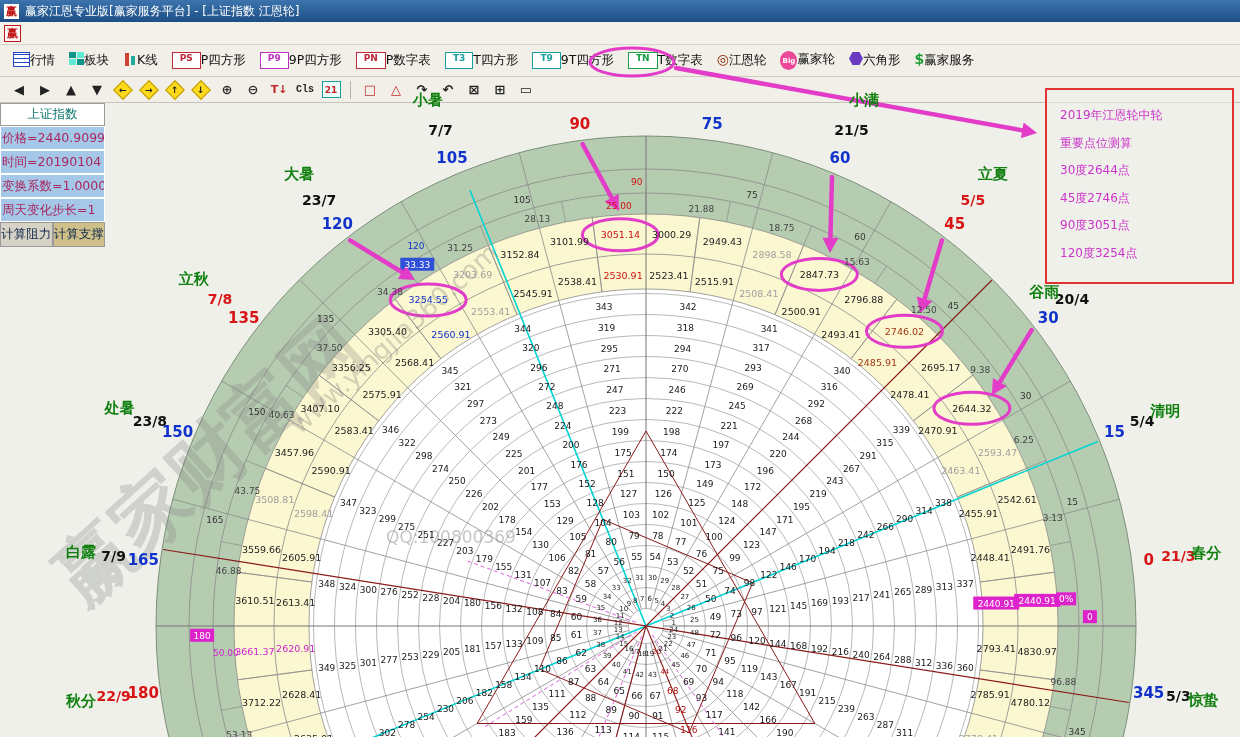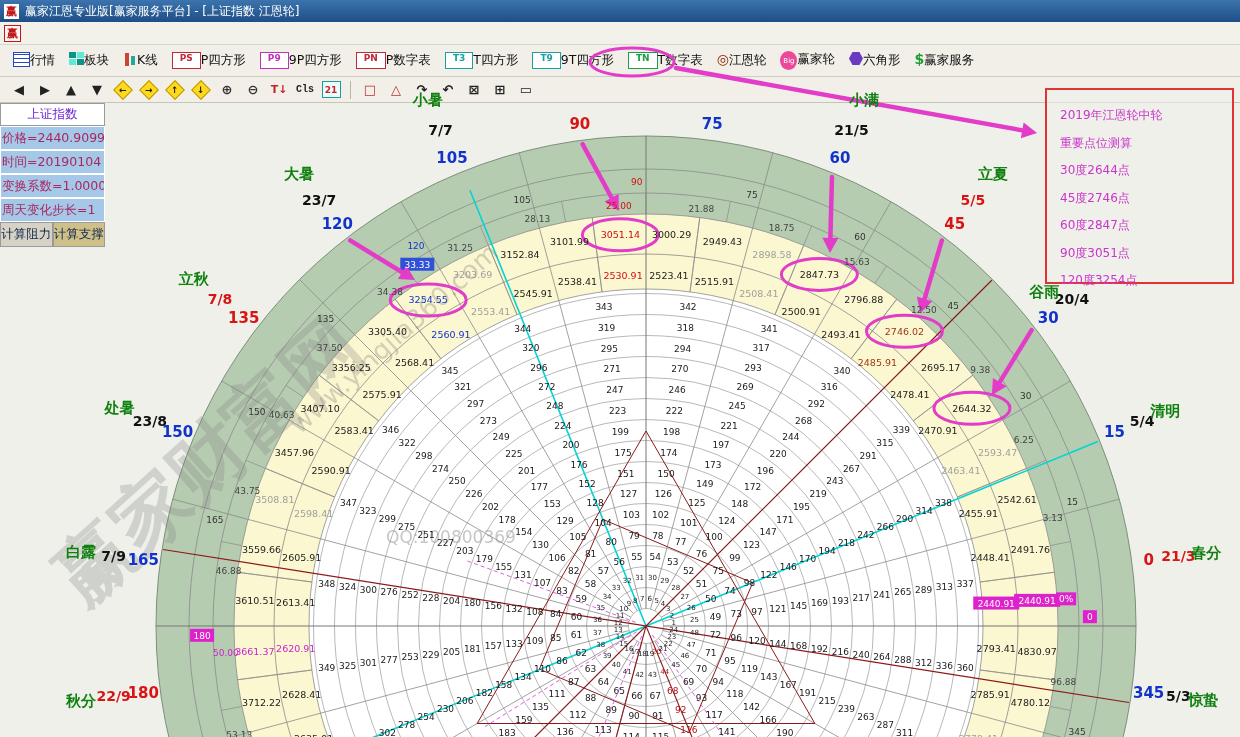--- a/index.html
+++ b/index.html
@@ -38,27 +38,27 @@
       linear-gradient(#0d9488,#0d9488) 8px 7px/7px 6px no-repeat,
       linear-gradient(#5eead4,#5eead4) 8px 0/7px 6px no-repeat,
       linear-gradient(#5eead4,#5eead4) 0 7px/7px 6px no-repeat;}
   .icon-kline{width:14px;height:15px;
     background:linear-gradient(#c43,#c43) 2px 1px/4px 13px no-repeat,
       linear-gradient(#2a9,#2a9) 8px 4px/4px 9px no-repeat;}
   .icon-letter{font-size:9px;font-weight:bold;border:1px solid;padding:0 7px;
     line-height:11px;background:#fff;}
   .icon-ring{font-size:14px;line-height:14px;font-weight:bold;}
   .icon-big{width:17px;height:19px;border-radius:50%;background:#ec4899;color:#fff;
-    font-size:7px;display:flex;align-items:center;justify-content:center;font-weight:normal;}
+    font-size:7px;display:flex;align-items:center;justify-content:center;font-weight:bold;}
   .icon-hex{width:14px;height:13px;background:#6a3bc0;
     clip-path:polygon(25% 0,75% 0,100% 50%,75% 100%,25% 100%,0 50%);}
   .icon-dollar{color:#1a9e33;font-weight:bold;font-size:14px;line-height:14px;}
   .chart{position:absolute;top:103px;left:0;width:1240px;height:634px;background:#eef0e9;}
   .info-panel{position:absolute;top:103px;left:0;width:105px;z-index:20;font-size:12.5px;}
-  .ip-title{background:#fff;border:1px solid #9a9a9a;text-align:center;color:#6d28d9;
+  .ip-title{background:#fff;border:1px solid #9a9a9a;text-align:center;color:#0f766e;
     padding:2px 0;}
   .ip-row{background:#a6c8e8;border:1px solid #fff;color:#a82860;padding:2.5px 1px;
     white-space:nowrap;overflow:hidden;}
   .ip-buttons{display:flex;}
   .ip-btn{flex:1;text-align:center;padding:3px 0;color:#12284a;background:#d6d2c6;
     border:1px solid #9a9a9a;}
   .ip-btn.active{background:#cfc08a;}
   .anno-box{position:absolute;left:1045px;top:88px;width:189px;height:196px;
     border:2px solid #e03333;z-index:20;color:#cc33cc;font-size:12px;line-height:27.5px;
     padding:12px 0 0 13px;box-sizing:border-box;background:rgba(238,240,233,.6);}
@@ -187,21 +187,20 @@
       <div class="ip-btn">计算阻力</div>
       <div class="ip-btn active">计算支撑</div>
     </div>
 </div>
 
 <div class="anno-box" style="border-color: rgb(224, 51, 51); color: rgb(204, 51, 204);">
     <div>2019年江恩轮中轮</div>
     <div>重要点位测算</div>
     <div>30度2644点</div>
     <div>45度2746点</div>
-    <div>60度2847点</div>
     <div>90度3051点</div>
     <div>120度3254点</div>
   </div>
 
 <svg id="scene" width="1240" height="737" viewBox="0 0 1240 737">
     <g>
       <circle cx="646" cy="626" r="490" fill="#b6ccb0" stroke="#7d8f7b" stroke-width="1"></circle>
       <circle cx="646" cy="626" r="457" fill="none" stroke="#8a8a8a" stroke-width="0.8"></circle>
       <circle cx="646" cy="626" r="433" fill="none" stroke="#8a8a8a" stroke-width="0.8"></circle>
       <circle cx="646" cy="626" r="412" fill="#fbf7d0" stroke="#8a8a8a" stroke-width="0.8"></circle>

